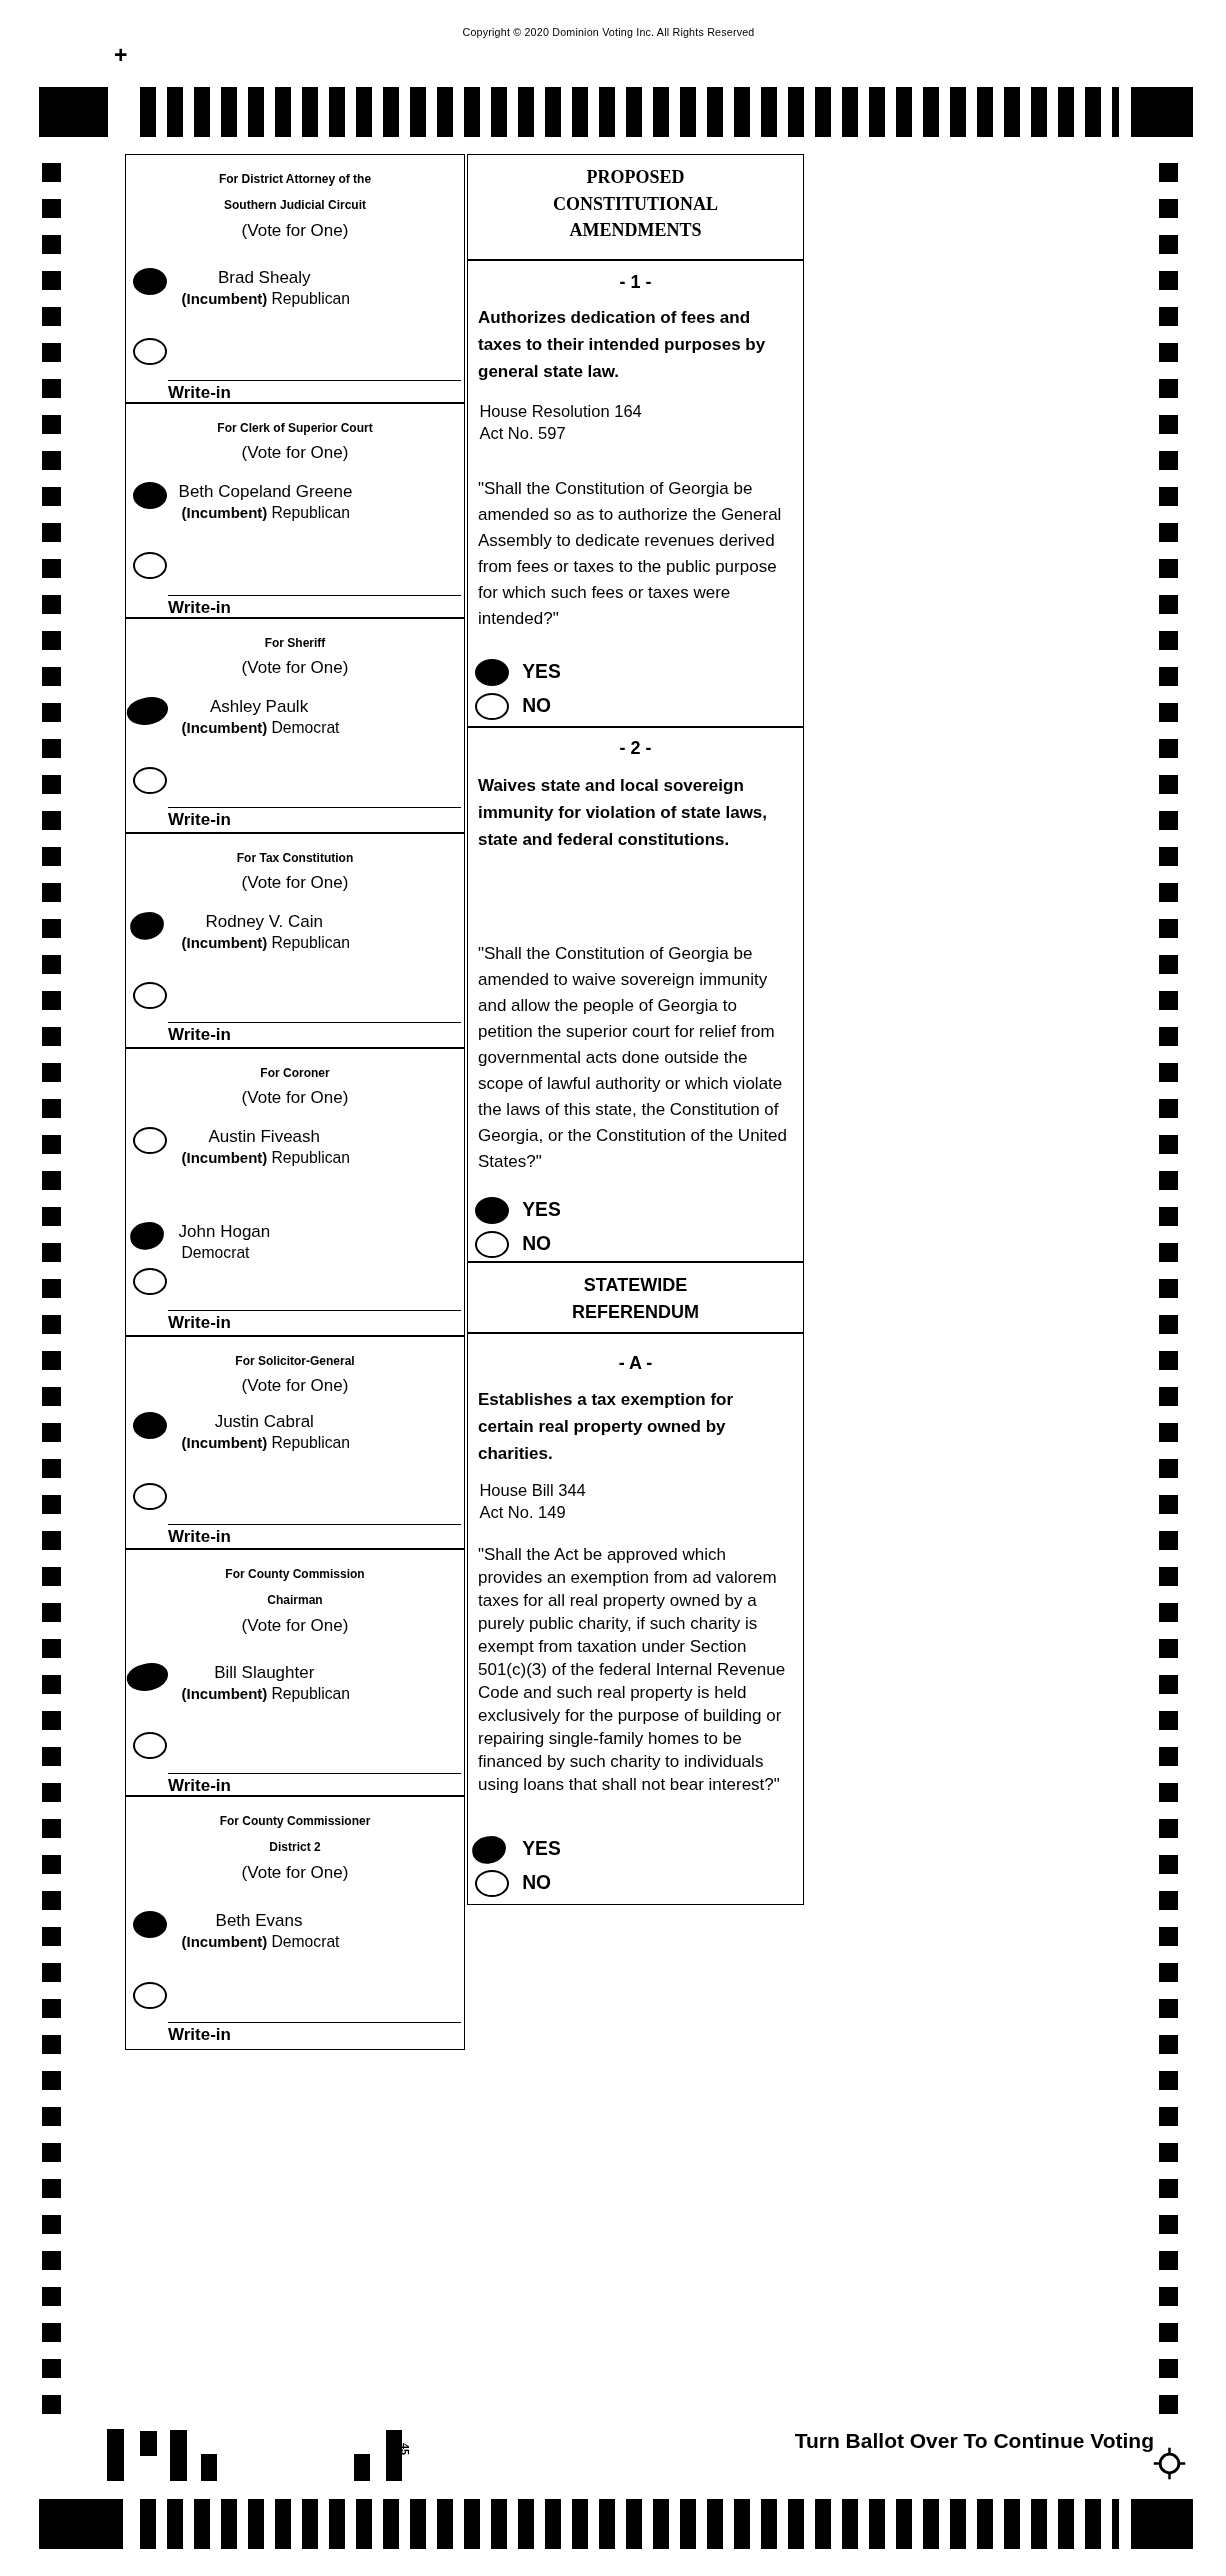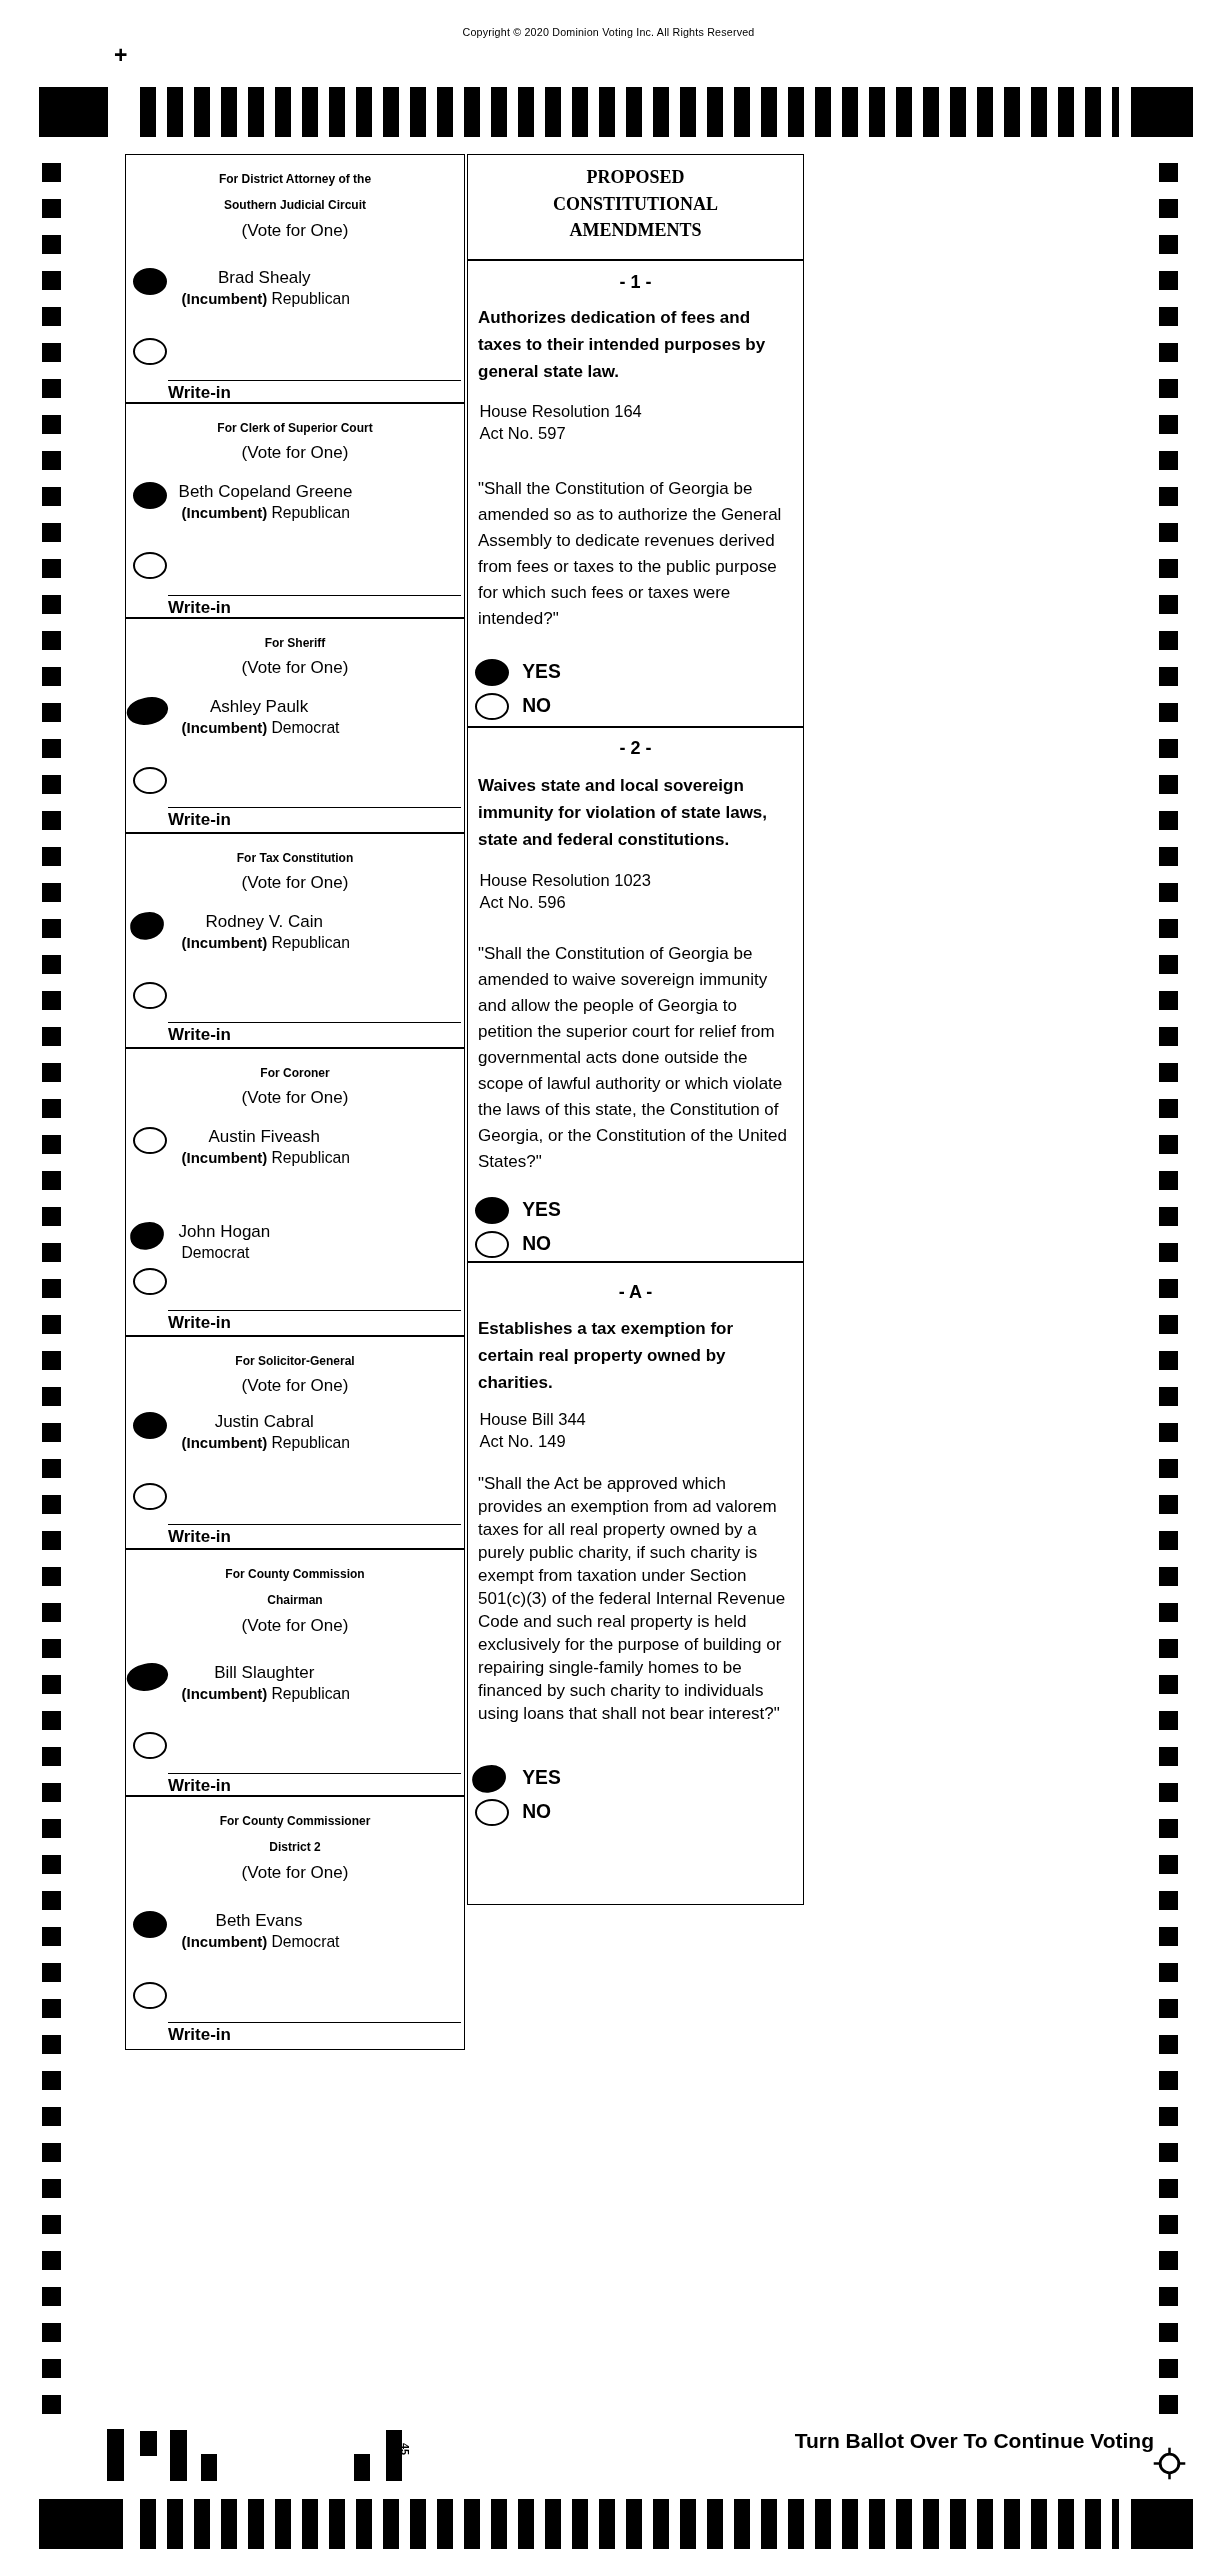--- a/index.html
+++ b/index.html
@@ -272,41 +272,41 @@
       <span class="oval"></span>
       <span class="yn-label">NO</span>
     </div>
   </section>
 
   <section class="measure" style="height:535px;">
     <div class="m-number" style="top:10px;">- 2 -</div>
     <div class="m-summary pre" style="top:44px;">Waives state and local sovereign
 immunity for violation of state laws,
 state and federal constitutions.</div>
-    <div class="m-authority pre" style="top:142px;">House Resolution 1023
-Act No. 596</div>
     <div class="m-question pre" style="top:213px;">"Shall the Constitution of Georgia be
 amended to waive sovereign immunity
 and allow the people of Georgia to
 petition the superior court for relief from
 governmental acts done outside the
 scope of lawful authority or which violate
 the laws of this state, the Constitution of
 Georgia, or the Constitution of the United
 States?"</div>
     <div class="yn-row" style="top:468px;">
       <span class="oval filled"></span>
       <span class="yn-label">YES</span>
     </div>
     <div class="yn-row" style="top:502px;">
       <span class="oval"></span>
       <span class="yn-label">NO</span>
     </div>
   </section>
 
+  <div class="m-header pre" style="height:71px;">STATEWIDE
+REFERENDUM</div>
 
   <section class="measure" style="height:570px;">
     <div class="m-number" style="top:18.6px;">- A -</div>
     <div class="m-summary pre" style="top:52px;">Establishes a tax exemption for
 certain real property owned by
 charities.</div>
     <div class="m-authority pre" style="top:146px;">House Bill 344
 Act No. 149</div>
     <div class="m-question pre lh32" style="top:209px;">"Shall the Act be approved which
 provides an exemption from ad valorem

